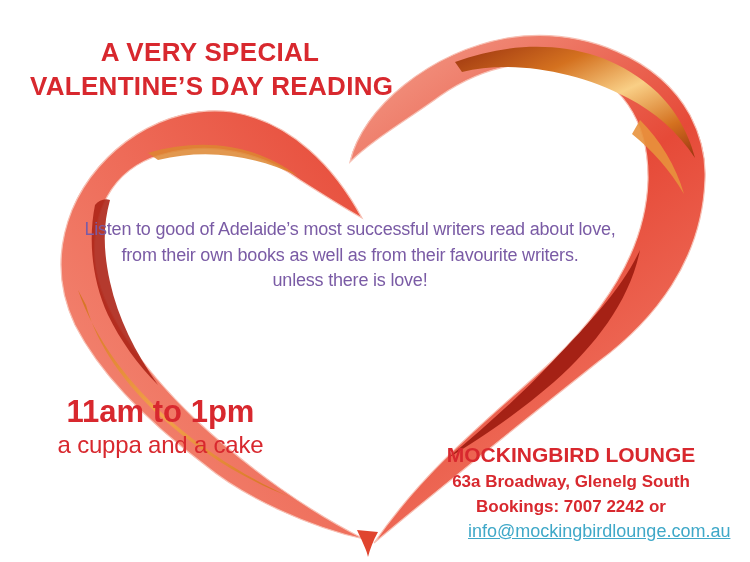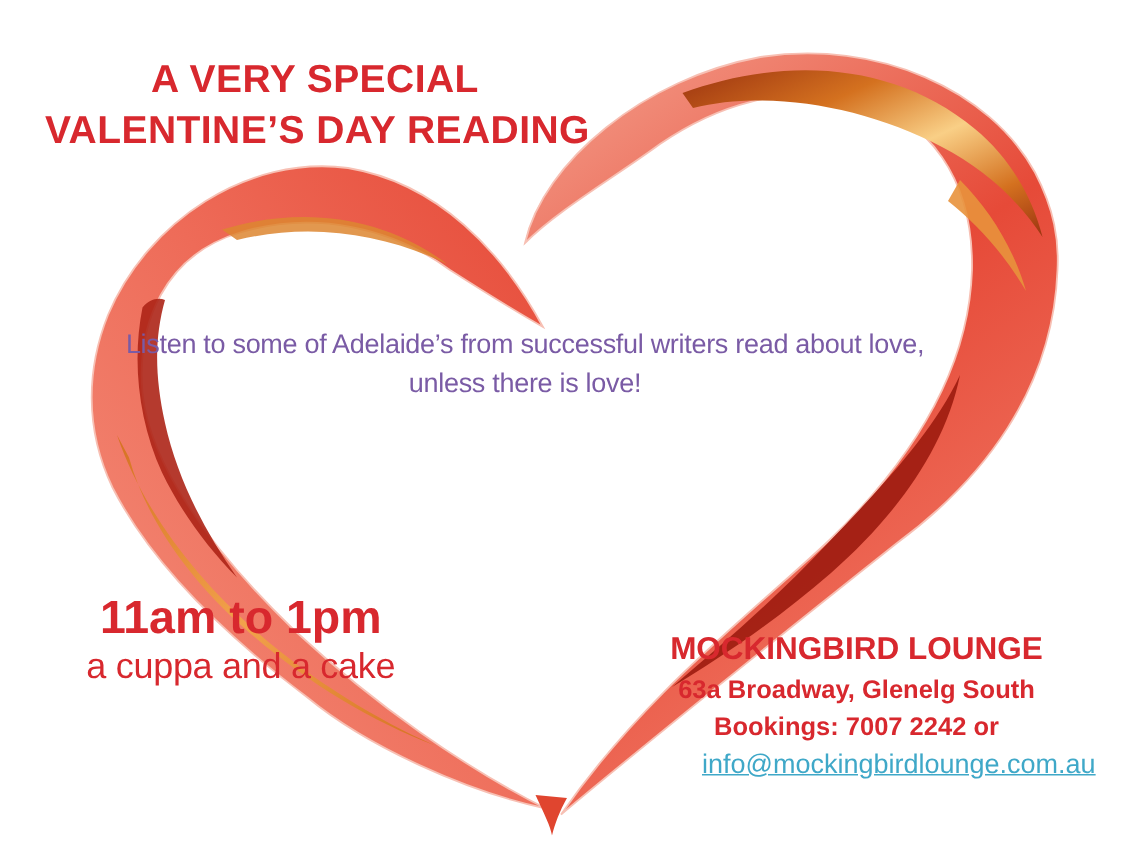--- a/index.html
+++ b/index.html
@@ -20,21 +20,21 @@
     left:40px;top:217px;width:620px;
     color:#7a5ba5;font-size:18px;line-height:25.5px;letter-spacing:-.2px;
   }
   .event{
     left:18px;top:395px;width:285px;
     color:#d8282e;line-height:33px;
   }
   .event .bold-line{font-weight:700;font-size:31px;}
   .event .entry-line{font-weight:400;font-size:24px;letter-spacing:-.2px;}
   .venue{
-    left:420px;top:419px;width:302px;
+    left:420px;top:441px;width:302px;
     color:#d8282e;
   }
   .venue-name{font-weight:700;font-size:21px;line-height:28px;}
   .venue-line{font-weight:700;font-size:17px;line-height:25px;}
   .venue-email a, .venue-email span{
     color:#3fa8c8;font-weight:400;font-size:18px;
     text-decoration:underline;cursor:pointer;margin-left:48px;
   }
 </style>
 </head>
@@ -130,21 +130,22 @@
          C 363 543, 367 551, 368 557
          C 370 549, 373 541, 378 532 Z" fill="#e0452f"></path>
   </svg>
 
   <div class="txt title">
     <div>A VERY SPECIAL</div>
     <div>VALENTINE’S DAY READING</div>
   </div>
 
   <div class="txt description">
-    <div>Listen to some of Adelaide’s from successful writers read about love,</div>
+    <div>Listen to good of Adelaide’s most successful writers read about love,</div>
+    <div>from their own books as well as from their favourite writers.</div>
     <div>unless there is love!</div>
   </div>
 
   <div class="txt event">
     <div class="bold-line">11am to 1pm</div>
     <div class="entry-line">a cuppa and a cake</div>
   </div>
 
   <div class="txt venue">
     <div class="venue-name">MOCKINGBIRD LOUNGE</div>

